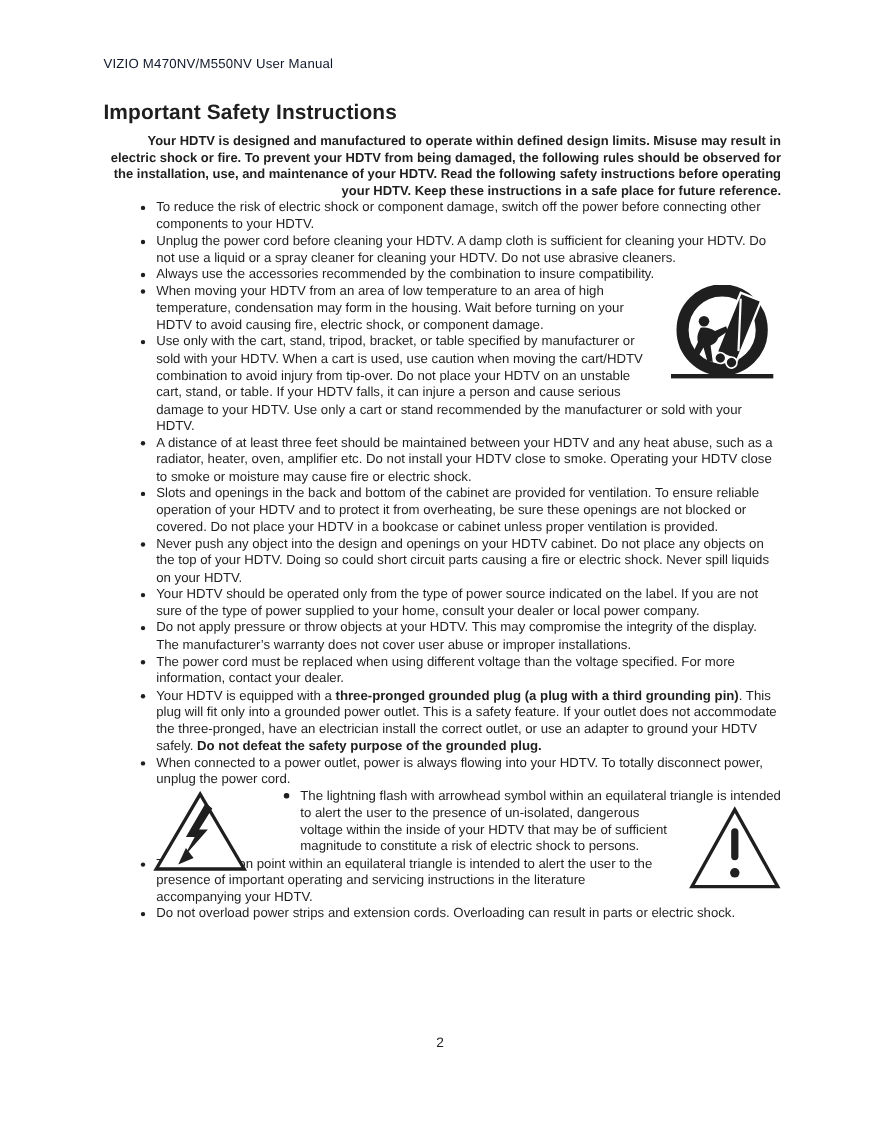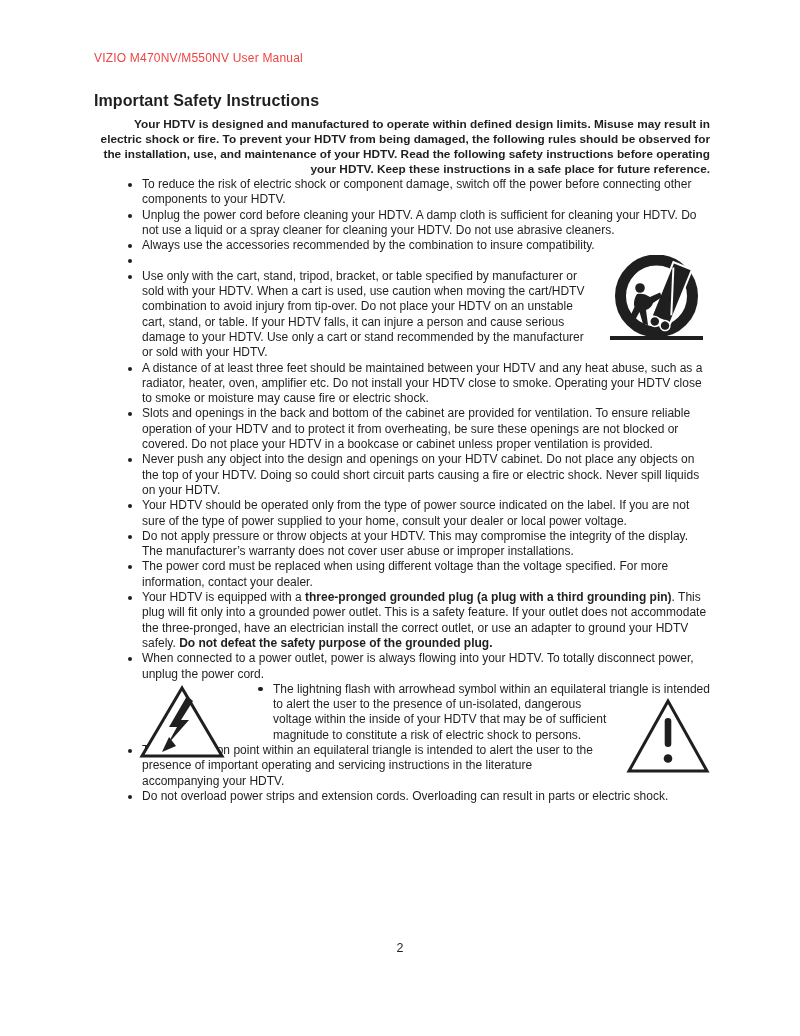--- a/index.html
+++ b/index.html
@@ -2,25 +2,25 @@
 <html><head>
 <meta charset="utf-8">
 <style>
   html,body { margin:0; padding:0; background:#ffffff; }
   .page {
     position:relative; width:800px; height:1036px; background:#ffffff;
     font-family:"Liberation Sans", sans-serif; color:#1f1f1f; overflow:hidden;
   }
   .running-header {
     position:absolute; top:51px; left:94px;
-    font-size:12px; letter-spacing:0.2px; color:#ef4444;
+    font-size:12px; letter-spacing:0.2px; color:#0f172a;
   }
   .content { position:absolute; top:92px; left:94px; width:616px; }
   h1.doc-title {
-    margin:0 0 7px 0; font-size:16px; font-weight:bold; letter-spacing:0.1px;
+    margin:0 0 7px 0; font-size:19px; font-weight:bold; letter-spacing:0.1px;
   }
   p.intro {
     margin:0; font-weight:bold; font-size:11.8px; line-height:15px;text-align:right;
   }
   .bullets { font-size:12px; line-height:15.3px; }
   .bullets ul { margin:0; padding:0 0 0 48px; list-style:disc outside; }
   .bullets li { margin:0; padding:0; }
   .bullets li::marker { color:#1f1f1f; }
   b.inline-bold { font-weight:bold; }
 
@@ -68,26 +68,27 @@
                 <rect x="51" y="8" width="20" height="58" fill="#1f1f1f" stroke="#ffffff" stroke-width="2"></rect>
                 <line x1="53" y1="13" x2="69" y2="58" stroke="#ffffff" stroke-width="2"></line>
                 <circle cx="56" cy="70" r="5" fill="#1f1f1f" stroke="#ffffff" stroke-width="1.5"></circle>
                 <circle cx="67" cy="70" r="5" fill="#1f1f1f" stroke="#ffffff" stroke-width="1.5"></circle>
               </g>
               <circle cx="31" cy="33" r="4.8" fill="#1f1f1f"></circle>
               <path d="M28,39 c-3,5 -3.5,9 -2.5,13 l-7,15 5,2.5 7,-12.5 3.5,12 5,1 -2,-15 c4,-1.5 6,-4 7,-7 l9,-6 -2,-4.5 -10,4.5 c-4,-3 -9,-4 -13,-3 z" fill="#1f1f1f"></path>
               <rect x="1" y="81" width="93" height="4" fill="#1f1f1f"></rect>
             </svg>
           </span>
+          <span>When moving your HDTV from an area of low temperature to an area of high temperature, condensation may form in the housing. Wait before turning on your HDTV to avoid causing fire, electric shock, or component damage.</span>
         </li>
         <li><span>Use only with the cart, stand, tripod, bracket, or table specified by manufacturer or sold with your HDTV. When a cart is used, use caution when moving the cart/HDTV combination to avoid injury from tip-over. Do not place your HDTV on an unstable cart, stand, or table. If your HDTV falls, it can injure a person and cause serious damage to your HDTV. Use only a cart or stand recommended by the manufacturer or sold with your HDTV.</span></li>
         <li><span>A distance of at least three feet should be maintained between your HDTV and any heat abuse, such as a radiator, heater, oven, amplifier etc.  Do not install your HDTV close to smoke. Operating your HDTV close to smoke or moisture may cause fire or electric shock.</span></li>
         <li><span>Slots and openings in the back and bottom of the cabinet are provided for ventilation. To ensure reliable operation of your HDTV and to protect it from overheating, be sure these openings are not blocked or covered. Do not place your HDTV in a bookcase or cabinet unless proper ventilation is provided.</span></li>
         <li><span>Never push any object into the design and openings on your HDTV cabinet. Do not place any objects on the top of your HDTV. Doing so could short circuit parts causing a fire or electric shock. Never spill liquids on your HDTV.</span></li>
-        <li><span>Your HDTV should be operated only from the type of power source indicated on the label. If you are not sure of the type of power supplied to your home, consult your dealer or local power voltage.</span></li>
+        <li><span>Your HDTV should be operated only from the type of power source indicated on the label. If you are not sure of the type of power supplied to your home, consult your dealer or local power company.</span></li>
         <li><span>Do not apply pressure or throw objects at your HDTV. This may compromise the integrity of the display. The manufacturer’s warranty does not cover user abuse or improper installations.</span></li>
         <li><span>The power cord must be replaced when using different voltage than the voltage specified. For more information, contact your dealer.</span></li>
         <li>
           <span>Your HDTV is equipped with a </span><b class="inline-bold">three-pronged grounded plug (a plug with a third grounding pin)</b><span>. This plug will fit only into a grounded power outlet. This is a safety feature. If your outlet does not accommodate the three-pronged, have an electrician install the correct outlet, or use an adapter to ground your HDTV safely. </span><b class="inline-bold">Do not defeat the safety purpose of the grounded plug.</b>
         </li>
         <li><span>When connected to a power outlet, power is always flowing into your HDTV. To totally disconnect power, unplug the power cord.</span></li>
       </ul>
 
       <div class="sub">
         <span class="lightning-abs">

